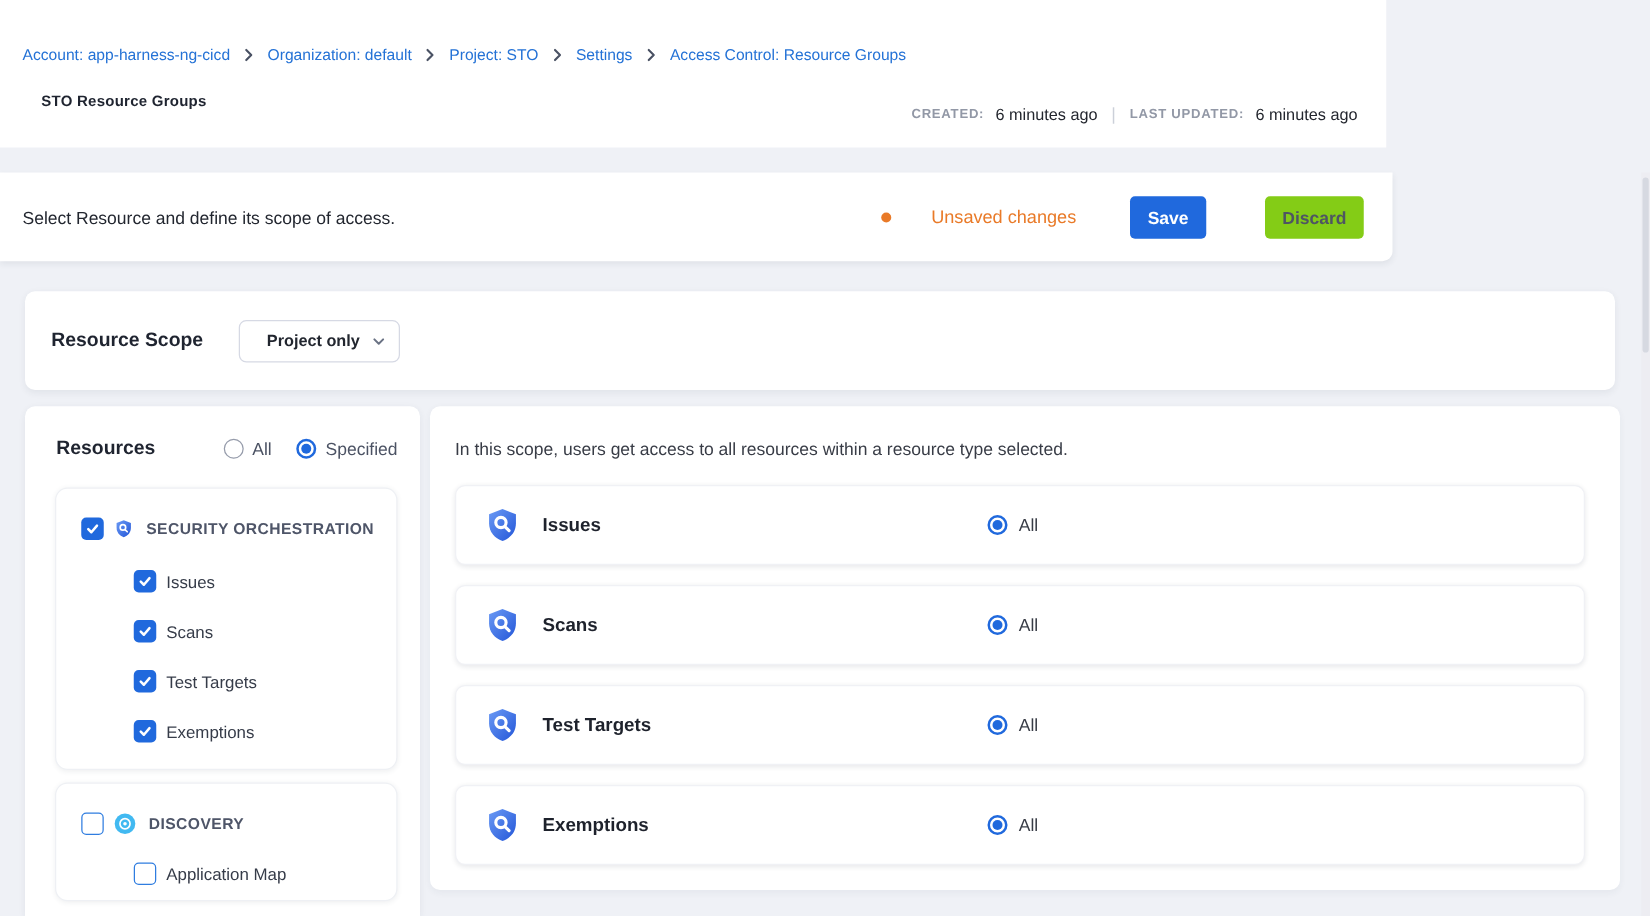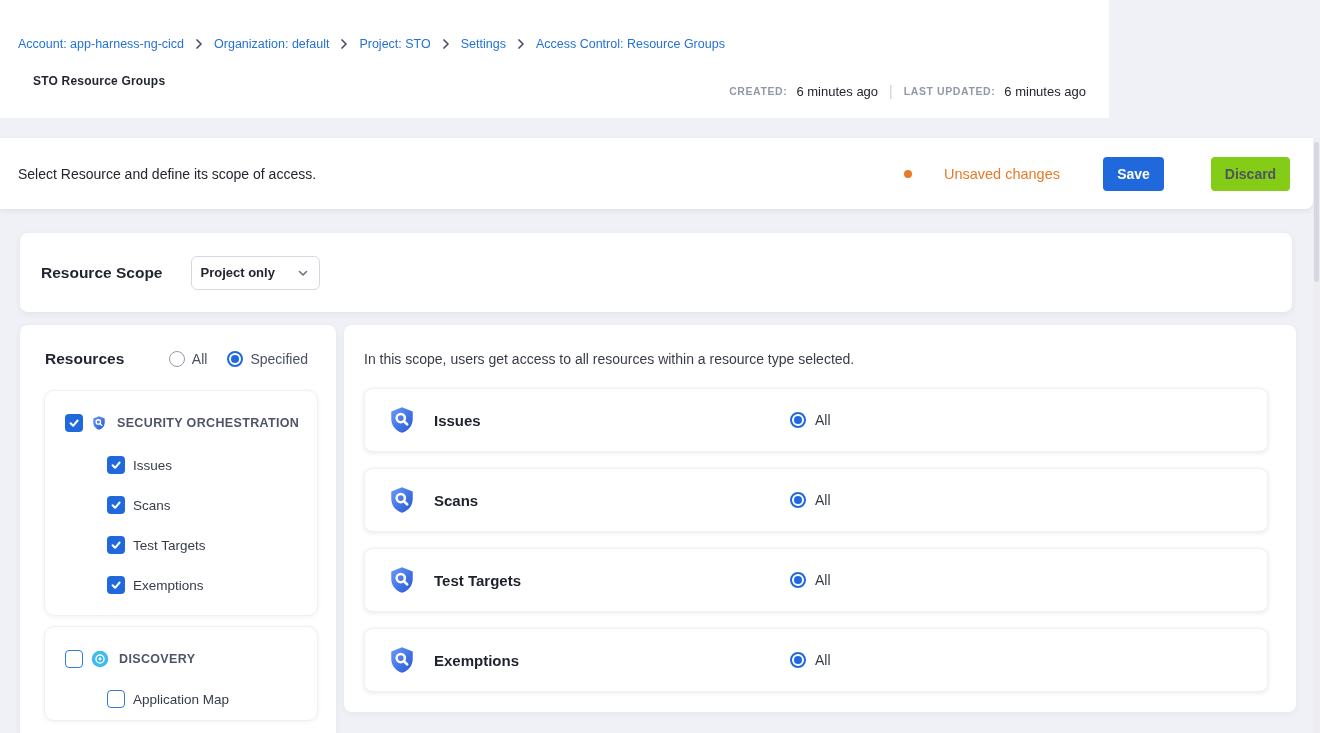--- a/index.html
+++ b/index.html
@@ -17,46 +17,46 @@
   .breadcrumb { position:absolute; left:18px; top:37px; display:flex; align-items:center; gap:9px; font-size:12.5px; }
   .crumb { color:#2472d6; text-decoration:none; cursor:pointer; }
   .crumb-sep { display:flex; align-items:center; }
   .page-title { position:absolute; left:33px; top:74px; font-size:12px; font-weight:700; color:#1f2430; letter-spacing:.2px; }
   .meta { position:absolute; right:23px; top:83px; display:flex; align-items:center; gap:9px; }
   .meta-label { font-size:10.5px; font-weight:600; color:#9298a6; letter-spacing:.6px; }
   .meta-value { font-size:13px; font-weight:400; color:#23262e;text-align:center; }
   .meta-sep { color:#ccd0d9; font-size:14px; padding:0 2px; }
 
   
-  .toolbar { position:absolute; left:0; top:138px; width:1313px; height:71px; background:#ffffff;
+  .toolbar { position:absolute; left:0; top:138px; width:1114px; height:71px; background:#ffffff;
              border-radius:0 0 8px 0; box-shadow:0 2px 5px rgba(40,50,70,.08);
              display:flex; align-items:center; }
   .toolbar-desc { margin-left:18px; font-size:14px; color:#22262f; }
   .toolbar-right { position:absolute; right:23px; display:flex; align-items:center;gap:24px; }
   .unsaved-dot { width:8px; height:8px; border-radius:50%; background:#e97a28; margin-right:8px; }
   .unsaved-label { font-size:14.5px; color:#e97a28; margin-right:19px; }
   .btn { height:34px; border:none; border-radius:4px; font-family:inherit; font-size:14px; font-weight:700; cursor:pointer; }
   .btn-save { width:61px; background:#2069dd; color:#ffffff; margin-right:23px; }
   .btn-discard { width:79px; background:#84cc16; color:#4e5563; }
 
   
   .panel { background:#ffffff; border-radius:8px; box-shadow:0 2px 6px rgba(40,50,70,.07); }
 
   
   .scope-card { position:absolute; left:20px; top:233px; width:1272px; height:79px; display:flex; align-items:center; }
   .scope-label { margin-left:21px; font-size:15.5px; font-weight:700; color:#1f2430; }
   .scope-select { margin-left:29px; width:129px; height:34px; background:#fff; border:1px solid #d6d9e4; border-radius:6px;
                   display:flex; align-items:center; cursor:pointer; position:relative; }
-  .scope-select-value { margin-left:8px; font-size:13px; font-weight:600; color:#22262f; }
+  .scope-select-value { margin-left:21px; font-size:13px; font-weight:600; color:#22262f; }
   .scope-select .chev { position:absolute; right:10px; }
 
   
   .left-panel { position:absolute; left:20px; top:325px; width:316px; height:408px;
                 background:#ffffff; border-radius:8px 8px 0 0; box-shadow:0 2px 6px rgba(40,50,70,.07); }
-  .resources-header { position:absolute; left:0; top:25px; width:100%; display:flex; align-items:center; padding:0 28px 0 25px; }
+  .resources-header { position:absolute; left:0; top:25px; width:100%; display:flex; align-items:center; padding:0 18px 0 25px; }
   .resources-title { font-size:15.5px; font-weight:700; color:#1f2430; flex:1; }
   .mode-option { display:flex; align-items:center; gap:7px; cursor:pointer; margin-left:20px; }
   .mode-option span { font-size:14px; color:#4b5263; }
 
   .radio { width:16px; height:16px; border-radius:50%; background:#fff; border:1.5px solid #969cab; position:relative; flex:none; }
   .radio.sel { border:2px solid #2069dd; }
   .radio.sel::after { content:''; position:absolute; inset:2px; border-radius:50%; background:#2069dd; }
 
   .tree-card { position:absolute; left:24px; width:274px; background:#fff; border:1px solid #eef0f4;
                border-radius:10px; box-shadow:0 1px 4px rgba(40,50,70,.07); }

